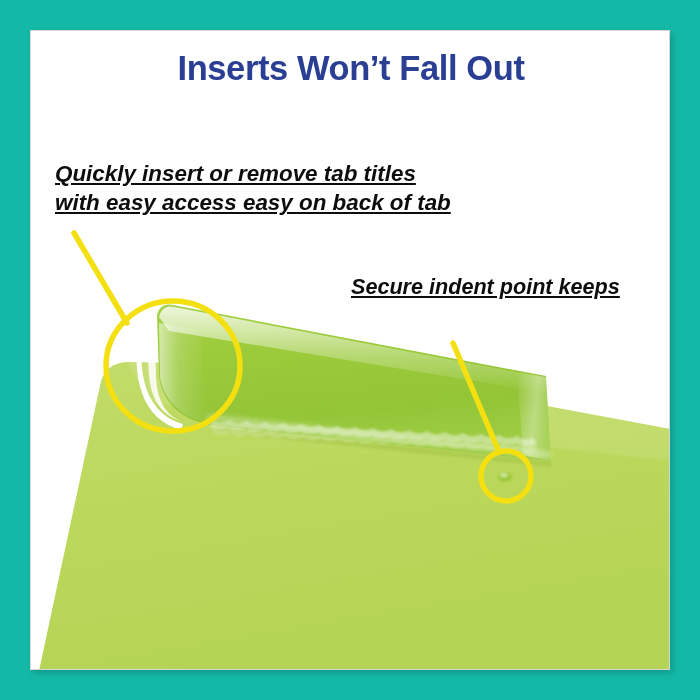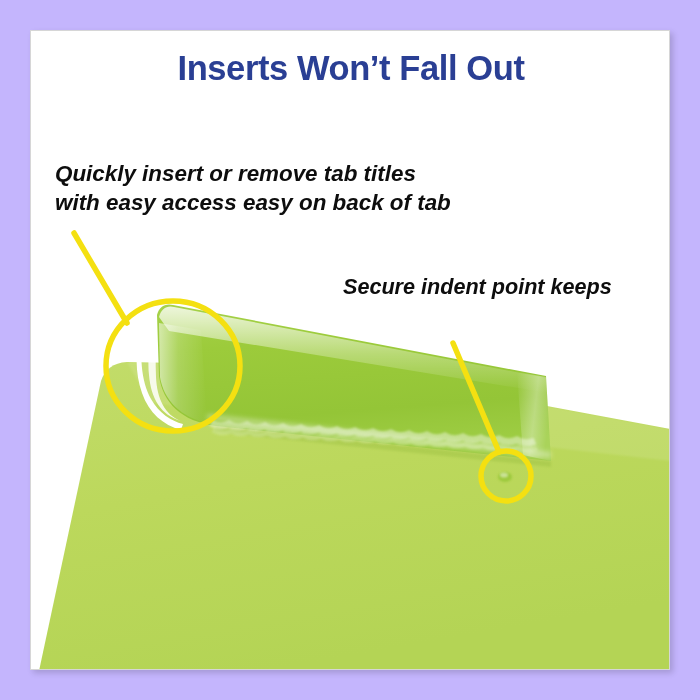--- a/index.html
+++ b/index.html
@@ -9,21 +9,21 @@
     height: 700px;
     background: #ffffff;
     font-family: "Liberation Sans", sans-serif;
     overflow: hidden;
   }
 
   #stage {
     position: relative;
     width: 700px;
     height: 700px;
-    background: #c4b5fd;
+    background: #14b8a6;
   }
 
   
   #photo-frame {
     position: absolute;
     left: 30px;
     top: 30px;
     width: 640px;
     height: 640px;
     background: #ffffff;
@@ -57,26 +57,26 @@
     line-height: 1.30;
     white-space: nowrap;
   }
   #caption-left {
     left: 24px;
     top: 128px;
     font-size: 22.4px;
     text-align: left;
   }
   #caption-right {
-    left: 312px;
+    left: 320px;
     top: 242px;
     font-size: 21.6px;
     text-align: right;
   }
-  .caption .line { display: block; }
+  .caption .line { display: block; text-decoration: underline; }
 
   
   #product-photo {
     position: absolute;
     left: 0;
     top: 0;
     width: 640px;
     height: 640px;
   }
 

